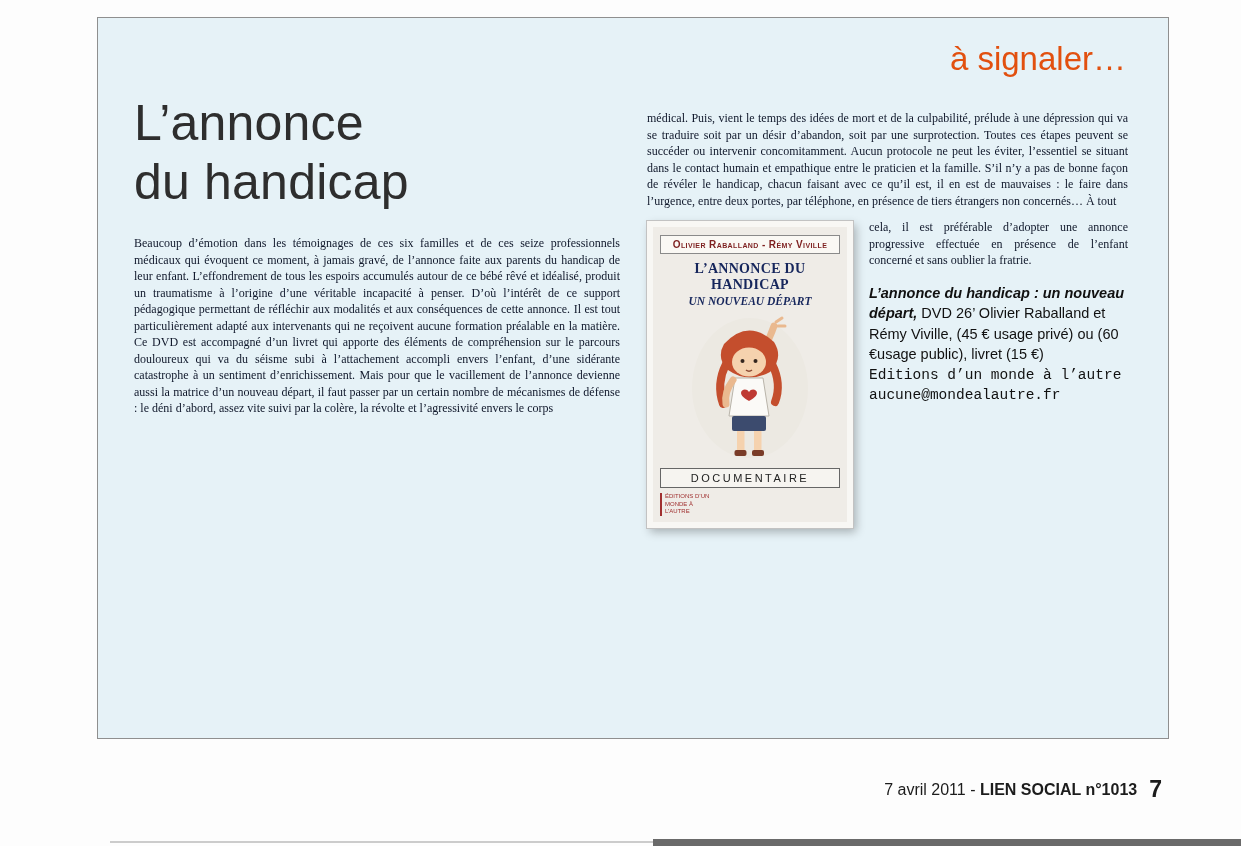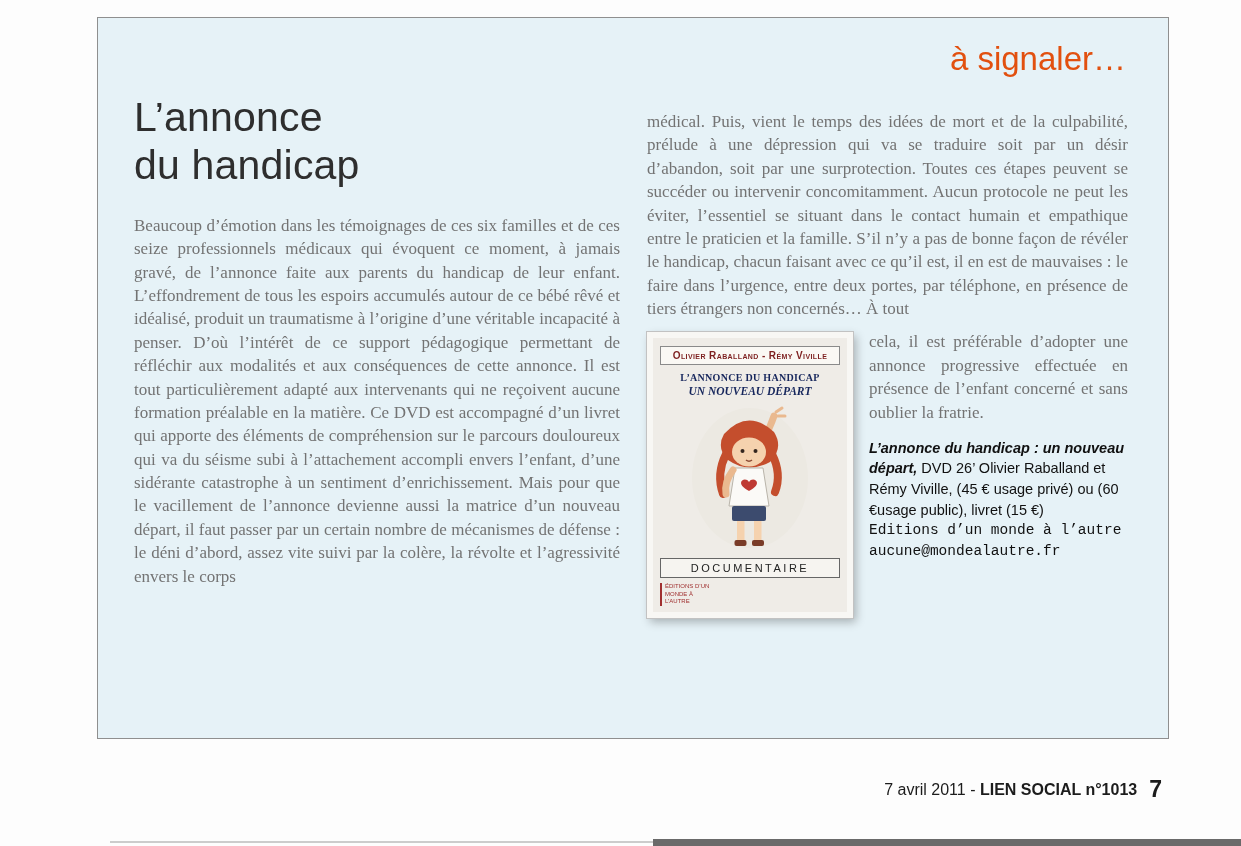--- a/index.html
+++ b/index.html
@@ -33,31 +33,31 @@
   .columns {
     display: flex;
     gap: 27px;
     margin-top: 2px;
   }
   .col-left { width: 487px; }
   .col-right { width: 482px; }
   .article-title {
     font-family: "Liberation Sans", sans-serif;
     font-weight: 500;
-    font-size: 41px;
+    font-size: 50px;
     line-height: 1.17;
     color: #2e2e2e;
     margin: 8px 0 24px 0;
     letter-spacing: 0.2px;
   }
   .body-text {
     font-family: "Liberation Serif", serif;
-    font-size: 17px;
+    font-size: 12px;
     line-height: 1.375;
-    color: #737373;
+    color: #0f172a;
     text-align: justify;
     margin: 0;
   }
   .col-right .lead { margin-top: 24px; }
   .wrap-zone { margin-top: 10px; }
   .wrap-zone::after { content:""; display:block; clear:both; }
 
   
   .dvd-cover {
     float: left;
@@ -77,21 +77,21 @@
     letter-spacing: 0.4px;
     color: #7d1f1f;
     text-align: center;
     border: 1px solid #8a8a8a;
     background: #faf8f4;
     padding: 3px 1px;
   }
   .dvd-title {
     font-family: "Liberation Serif", serif;
     font-weight: bold;
-    font-size: 10px;
+    font-size: 14px;
     color: #16265c;
     text-align: center;
     margin-top: 7px;
     letter-spacing: 0.3px;
   }
   .dvd-subtitle {
     font-family: "Liberation Serif", serif;
     font-style: italic;
     font-weight: bold;
     font-size: 11.5px;

